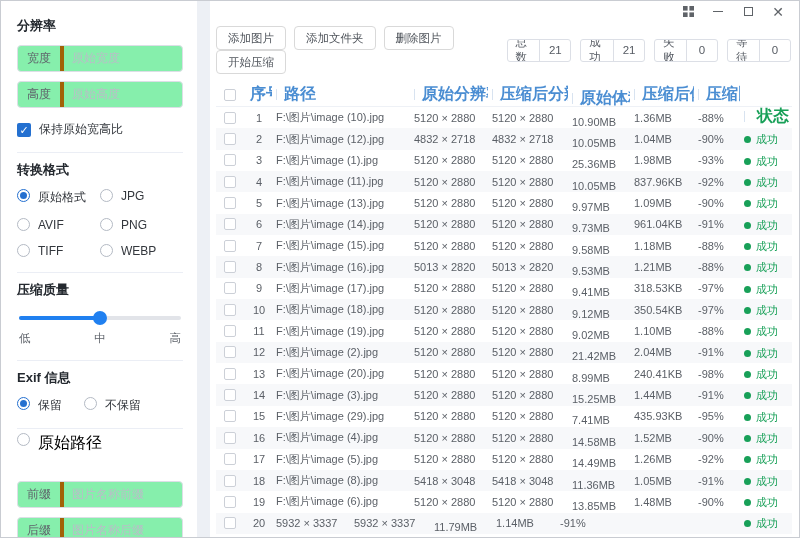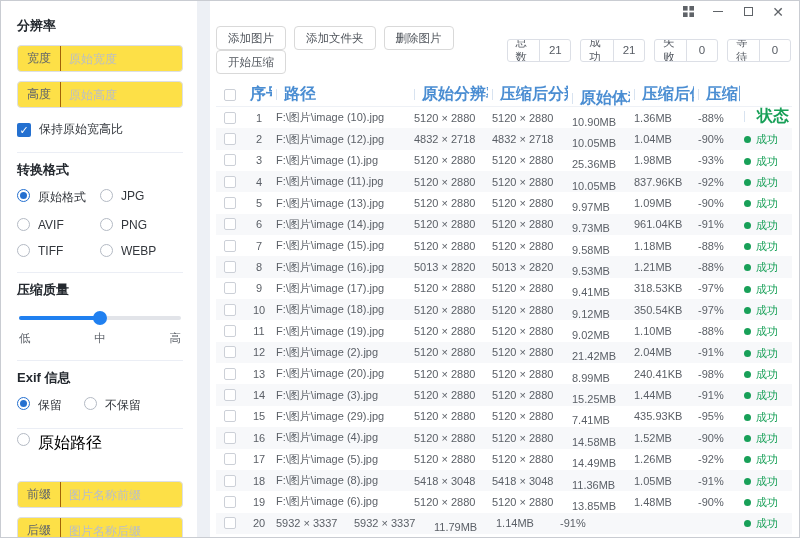--- a/index.html
+++ b/index.html
@@ -5,24 +5,24 @@
   * { box-sizing: border-box; }
   html,body { margin:0; padding:0; background:#e9e9e9; }
   .app {
     width:800px; height:538px; display:flex; background:#fff;
     border:1px solid #c9ccd2; font-family:"Liberation Sans", sans-serif; color:#303133;
     position:relative; overflow:hidden;
   }
   
   .sidebar { width:196px; flex:none; padding:8px 14px 12px 16px; overflow:hidden; background:#fff; }
   .sec-title { font-size:13px; font-weight:bold; color:#24292f; margin:8px 0 10px; }
-  .igroup { display:flex; align-items:center; height:27px; border:1px solid #dcdfe6; border-radius:4px; margin-bottom:9px; background:#fde047; }
+  .igroup { display:flex; align-items:center; height:27px; border:1px solid #dcdfe6; border-radius:4px; margin-bottom:9px; background:#86efac; }
   .ig-label { font-size:12px; color:#5f646b; padding:0 9px; flex:none; }
-  .igroup input { flex:1; min-width:0; border:none; border-left:1px solid #a16207; outline:none; font-size:12px;
-    color:#5f646b; padding:0 8px; height:100%; background:transparent; font-family:Liberation Sans, sans-serif; }
+  .igroup input { flex:1; min-width:0; border:none; border-left:4px solid #a16207; outline:none; font-size:12px;
+    color:#5f646b; padding:0 8px; height:100%; background:transparent; font-family:Liberation Serif, serif; }
   .igroup input::placeholder { color:#b9bec7; }
   .check-row { display:flex; align-items:center; gap:8px; margin:13px 0 2px; font-size:12px; color:#33373d; }
   .checkbox-on { width:14px; height:14px; flex:none; background:#2470d0; border-radius:2px; color:#fff; font-size:11px; line-height:14px; text-align:center; }
   .divider { border-top:1px solid #ebeef5; margin:14px 0 2px; }
   .radio-grid { display:grid; grid-template-columns:1fr 1fr; row-gap:12px; font-size:12px; color:#33373d; }
   .radio-item { display:flex; gap:8px; cursor:default; }
   .radio { width:13px; height:13px; border-radius:50%; border:1px solid #b4bac4; background:#fff; position:relative; flex:none; }
   .radio.on { border-color:#2470d0; }
   .radio.on::after { content:""; position:absolute; inset:2px; border-radius:50%; background:#2470d0; }
   .slider { position:relative; height:14px; margin:12px 2px 4px; }

